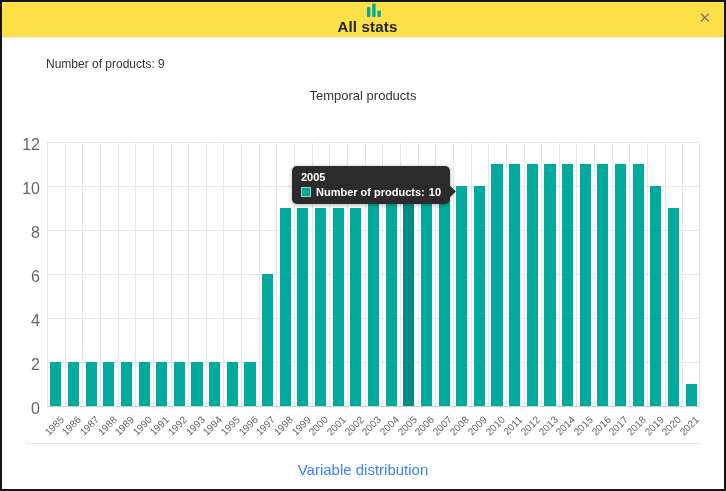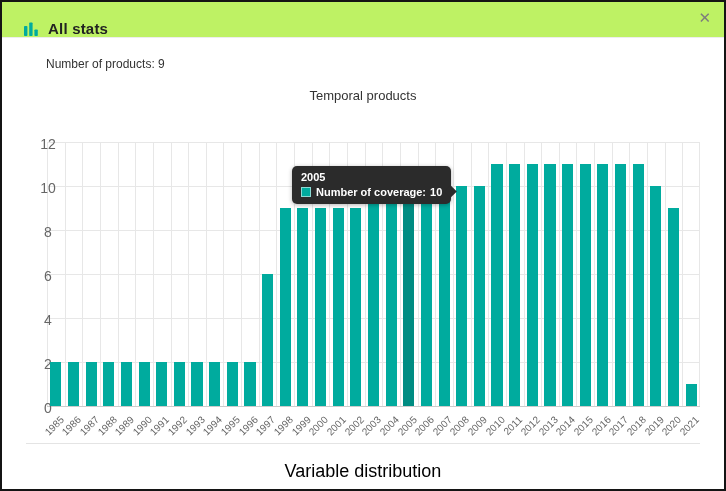--- a/index.html
+++ b/index.html
@@ -1,61 +1,61 @@
 <!DOCTYPE html>
 <html style="--accent: #00ab9e; --bar: #00ab9e; --bar-highlight: #008c82; --grid: #e7e7e7; --axis-line: #cccccc; --tooltip-bg: #2b2b2b; --text-secondary: #666666;"><head>
 <meta charset="utf-8">
 <style>
   html,body{margin:0;padding:0;background:#fff;}
   body{width:726px;height:491px;font-family:"Liberation Sans",sans-serif;overflow:hidden;}
   .dialog{position:relative;width:726px;height:491px;box-sizing:border-box;
           border:2px solid #141414;background:#fff;overflow:hidden;}
 
   
-  .header{position:absolute;left:0;top:0;right:0;height:35px;display:flex;align-items:flex-end;
-          border-bottom:1px solid #ededed;background:#bef264;}
+  .header{position:absolute;left:0;top:0;right:0;height:35px;display:flex;align-items:center;
+          border-bottom:1px solid #ededed;background:#fde047;flex-direction:column;}
   .hicon{margin-left:21px;display:flex;align-items:center;}
   .htitle{margin-left:9px;font-size:15px;font-weight:bold;color:#222;letter-spacing:.2px;}
   .close{position:absolute;right:13px;top:8px;font-size:15px;color:#7d7d7d;cursor:pointer;line-height:1;}
 
   
   .summary{position:absolute;left:44px;top:55px;font-size:12px;color:#333;}
   .chart-title{position:absolute;left:0;right:0;top:86px;text-align:center;font-size:13px;color:#333;}
   .legend{position:absolute;left:0;right:0;top:122px;display:flex;justify-content:center;
           align-items:center;gap:8px;cursor:pointer;}
   .legend-swatch{width:30px;height:12px;background:var(--bar);display:inline-block;}
   .legend-label{font-size:11px;color:#4a4a4a;}
 
   
   .chart{position:absolute;left:0;top:140px;width:722px;height:330px;}
   .plot{position:absolute;left:45px;top:0;width:653px;height:264px;}
   .hgrid{position:absolute;left:0;right:0;height:1px;background:var(--grid);}
   .hgrid.axisline{background:var(--axis-line);}
   .vgrid{position:absolute;top:0;bottom:0;width:1px;background:var(--grid);}
   .bar{position:absolute;bottom:0;background:var(--bar);z-index:1;}
   .bar.hl{background:var(--bar-highlight);}
-  .ylab{position:absolute;width:38px;text-align:center;font-size:14px;color:var(--text-secondary);padding-left:27px;}
+  .ylab{position:absolute;width:38px;text-align:right;font-size:16px;color:var(--text-secondary);}
   .xanchor{position:absolute;top:272px;width:0;}
   .xlab{position:absolute;right:1px;top:0;white-space:nowrap;font-size:10px;color:var(--text-secondary);
         transform:rotate(-45deg);transform-origin:100% 0;}
 
   
   .tooltip{position:absolute;left:290px;top:164px;z-index:5;background:var(--tooltip-bg);
            color:#fff;border-radius:5px;padding:5px 9px 6px 9px;font-size:11px;white-space:nowrap;
            box-shadow:0 1px 4px rgba(0,0,0,.3);}
   .tt-year{font-weight:bold;margin-bottom:3px;}
   .tt-line{display:flex;align-items:center;font-weight:600;}
   .tt-swatch{width:10px;height:10px;background:var(--bar);display:inline-block;margin-right:5px;
              box-shadow:inset 0 0 0 1px rgba(255,255,255,.55);}
   .tt-arrow{position:absolute;right:-4px;bottom:8px;width:9px;height:9px;background:var(--tooltip-bg);
             transform:rotate(45deg);z-index:-1;}
 
   
   .divider{position:absolute;left:24px;right:24px;top:441px;height:1px;background:#e4e4e4;}
-  .next-title{position:absolute;left:0;right:0;top:459px;text-align:center;font-size:18px;color:#000000;}
+  .next-title{position:absolute;left:0;right:0;top:459px;text-align:center;font-size:15px;color:#3b82f6;}
 </style>
 </head>
 <body>
 
 <div class="dialog">
 
   <div class="header">
     <span class="hicon">
       <svg width="16" height="16" viewBox="0 0 16 16">
         <rect x="1" y="5" width="3.4" height="10" rx="0.8" fill="var(--accent)"></rect>
@@ -278,21 +278,21 @@
         <div class="xanchor" style="left: 692.176px;">
           <span class="xlab">2021</span>
         </div>
       </div>
   </div>
 
   <div class="tooltip">
     <div class="tt-year">2005</div>
     <div class="tt-line">
       <span class="tt-swatch"></span>
-      <span>Number of coverage:</span>
+      <span>Number of products:</span>
       <span style="width:4px"></span>
       <span>10</span>
     </div>
     <div class="tt-arrow"></div>
   </div>
 
   <div class="divider"></div>
   <div class="next-title">Variable distribution</div>
 
 </div>

